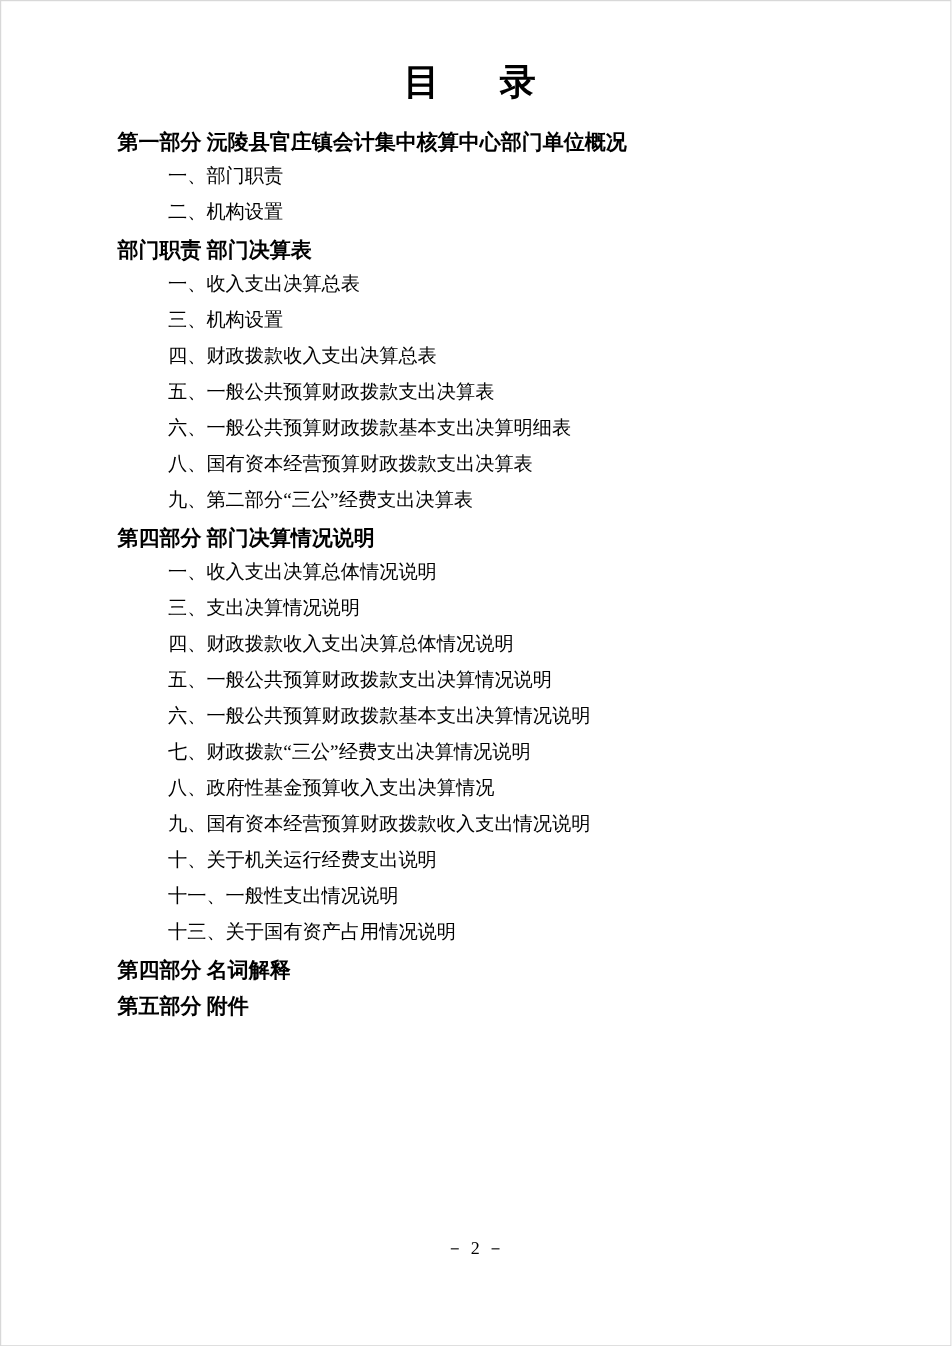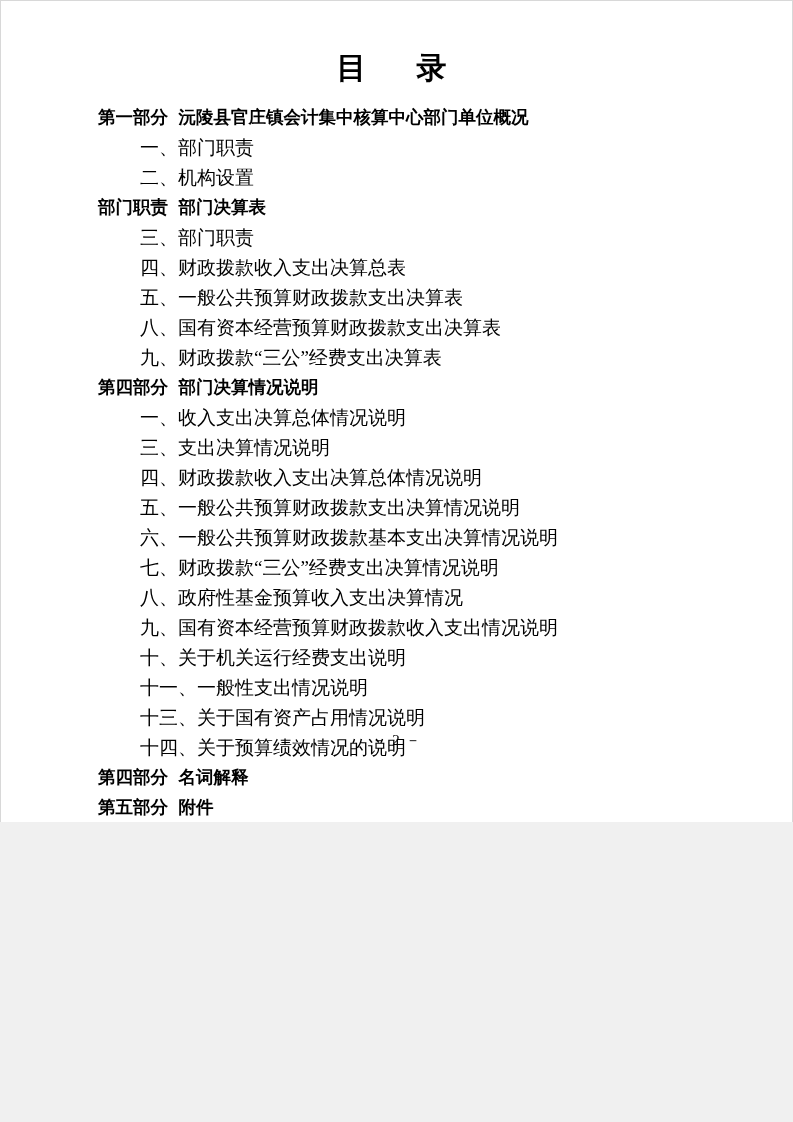--- a/index.html
+++ b/index.html
@@ -2,21 +2,21 @@
 <html><head>
 <meta charset="utf-8">
 <style>
   html, body {
     margin: 0;
     padding: 0;
     background: #f0f0f0;
   }
   .page {
     width: 793px;
-    height: 822px;
+    height: 1122px;
     background: #ffffff;
     position: relative;
     margin: 0 auto;
     box-sizing: border-box;
     overflow: hidden;
     font-family: "Liberation Serif", "DejaVu Serif", serif;
     color: #000000;
   }
   .page-border {
     position: absolute;
@@ -37,30 +37,30 @@
     margin: 0;
     padding-top: 48px;
     padding-bottom: 8px;
   }
   .toc {
     padding-left: 98px;
     padding-right: 60px;
     padding-top: 6px;
   }
   .toc-part {
-    font-family: Liberation Mono, monospace;
+    font-family: Liberation Serif, serif;
     font-weight: bold;
     font-size: 17.5px;
     line-height: 30px;
     margin: 0;
     white-space: nowrap;
   }
   .toc-item {
     font-family: "Liberation Serif", "DejaVu Serif", serif;
-    font-size: 19px;
+    font-size: 16px;
     line-height: 30px;
     margin: 0;
     padding-left: 42px;
     white-space: nowrap;
   }
   .page-number {
     position: absolute;
     left: 0;
     right: 0;
     bottom: 72px;
@@ -76,36 +76,37 @@
 <div class="page">
   <div class="page-border"></div>
 
   <h1 class="doc-title">目　录</h1>
 
   <div class="toc">
       <div class="toc-part">第一部分  沅陵县官庄镇会计集中核算中心部门单位概况</div>
       <div class="toc-item">一、部门职责</div>
       <div class="toc-item">二、机构设置</div>
       <div class="toc-part">部门职责  部门决算表</div>
-      <div class="toc-item">三、部门职责</div>
+      <div class="toc-item">一、收入支出决算总表</div>
+      <div class="toc-item">三、机构设置</div>
       <div class="toc-item">四、财政拨款收入支出决算总表</div>
       <div class="toc-item">五、一般公共预算财政拨款支出决算表</div>
+      <div class="toc-item">六、一般公共预算财政拨款基本支出决算明细表</div>
       <div class="toc-item">八、国有资本经营预算财政拨款支出决算表</div>
-      <div class="toc-item">九、财政拨款“三公”经费支出决算表</div>
+      <div class="toc-item">九、第二部分“三公”经费支出决算表</div>
       <div class="toc-part">第四部分  部门决算情况说明</div>
       <div class="toc-item">一、收入支出决算总体情况说明</div>
       <div class="toc-item">三、支出决算情况说明</div>
       <div class="toc-item">四、财政拨款收入支出决算总体情况说明</div>
       <div class="toc-item">五、一般公共预算财政拨款支出决算情况说明</div>
       <div class="toc-item">六、一般公共预算财政拨款基本支出决算情况说明</div>
       <div class="toc-item">七、财政拨款“三公”经费支出决算情况说明</div>
       <div class="toc-item">八、政府性基金预算收入支出决算情况</div>
       <div class="toc-item">九、国有资本经营预算财政拨款收入支出情况说明</div>
       <div class="toc-item">十、关于机关运行经费支出说明</div>
       <div class="toc-item">十一、一般性支出情况说明</div>
       <div class="toc-item">十三、关于国有资产占用情况说明</div>
-      <div class="toc-item">十四、关于预算绩效情况的说明</div>
       <div class="toc-part">第四部分  名词解释</div>
       <div class="toc-part">第五部分  附件</div>
     </div>
 
   <div class="page-number">－ 2 －</div>
 </div>
 
 </body></html>

